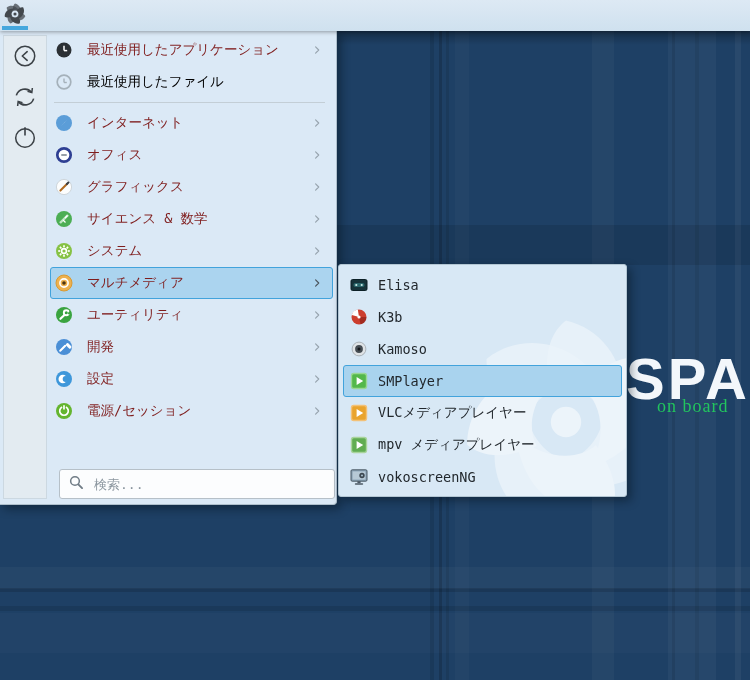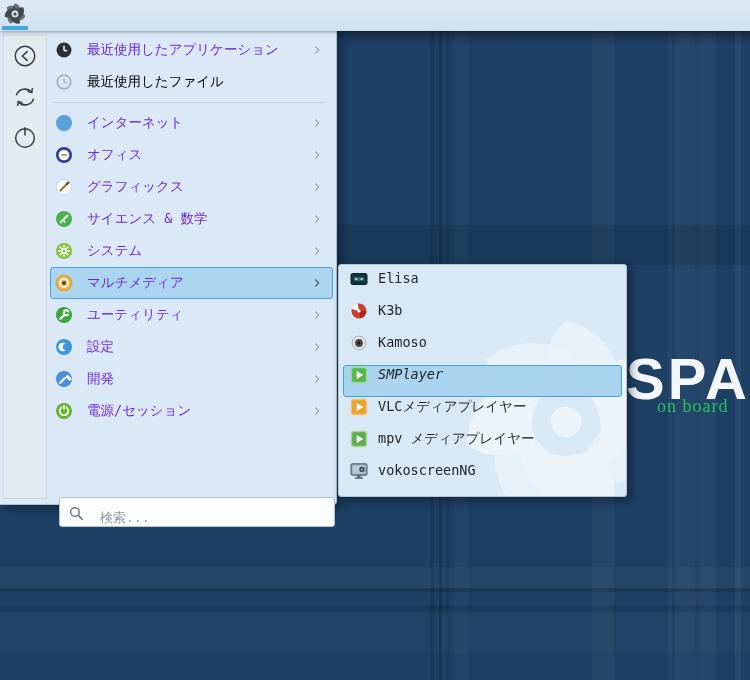--- a/index.html
+++ b/index.html
@@ -51,39 +51,39 @@
     display:flex;flex-direction:column;align-items:center;padding-top:8px;gap:13px;}
   .sbtn{width:28px;height:28px;display:flex;align-items:center;justify-content:center;
     border-radius:4px;cursor:pointer;}
   .items{position:absolute;left:50px;top:3px;width:283px;}
   .row{display:flex;align-items:center;height:30px;padding:0 8px 0 4px;
     border:1px solid transparent;border-radius:3px;cursor:pointer;}
   .row.selected{background:#abd4ef;border-color:#42a3dc;}
   .row .ic{width:18px;height:18px;flex:0 0 18px;margin-right:14px;}
   .row .ic svg{display:block;}
   .row .lbl{font-family:"DejaVu Sans Mono","Liberation Mono",monospace;
-    font-size:13.5px;color:#6d28d9;white-space:nowrap;}
+    font-size:13.5px;color:#7f1d1d;white-space:nowrap;}
   .row.disabled .lbl{color:#000000;}
   .row .chev{margin-left:auto;color:#97a4ae;display:flex;}
   .row.selected .chev{color:#4a545c;}
   .sep{height:1px;background:#c3ced6;margin:4px 8px 4px 4px;}
   .search{position:absolute;left:59px;top:438px;width:276px;height:30px;
     background:#fcfdfe;border:1px solid #b6c0c8;border-radius:3px;box-sizing:border-box;
-    display:flex;align-items:flex-end;padding:0 8px;gap:13px;margin-top:28px;}
+    display:flex;align-items:center;padding:0 8px;gap:7px;}
   .search input{border:none;outline:none;background:transparent;flex:1;
     font-family:"DejaVu Sans Mono","Liberation Mono",monospace;font-size:13px;color:#333;}
   .search input::placeholder{color:#8a959e;}
   
   .submenu{position:absolute;left:338px;top:264px;width:289px;height:233px;
     background:#d8e8f5;border:1px solid #b3c6d3;border-radius:3px;box-sizing:border-box;
     box-shadow:4px 4px 10px rgba(5,15,25,.45);z-index:4;overflow:hidden;padding-top:4px;}
   .watermark{position:absolute;left:112px;top:42px;opacity:.5;pointer-events:none;}
-  .srow{display:flex;height:30px;margin:0 4px;padding:0 8px 0 6px;
+  .srow{display:flex;align-items:center;height:30px;margin:0 4px;padding:0 8px 0 6px;
     border:1px solid transparent;border-radius:3px;cursor:pointer;position:relative;}
-  .srow.selected{background:#a9d3ee;border-color:#42a3dc;font-style:italic;}
+  .srow.selected{background:#a9d3ee;border-color:#42a3dc;}
   .srow .ic{width:18px;height:18px;flex:0 0 18px;margin-right:10px;}
   .srow .lbl{font-family:"DejaVu Sans Mono","Liberation Mono",monospace;
     font-size:13.5px;color:#22282d;white-space:nowrap;}
 </style>
 </head>
 <body>
 
 <div class="wall">
   <div class="stripe v1"></div>
   <div class="stripe v2"></div>
@@ -280,41 +280,41 @@
         <span class="lbl">ユーティリティ</span>
         <span class="chev">
           <svg width="14" height="14" viewBox="-9 -9 18 18" xmlns="http://www.w3.org/2000/svg">
             <polyline points="-1.8,-4 2.2,0 -1.8,4" fill="none" stroke="currentColor" stroke-width="1.5" stroke-linecap="round" stroke-linejoin="round"></polyline>
           </svg>
         </span>
       </div>
       <div class="row">
         <span class="ic">
           <svg width="18" height="18" viewBox="-9 -9 18 18" xmlns="http://www.w3.org/2000/svg">
+            <circle r="8" fill="#4b8fd6"></circle>
+            <line x1="-3.8" y1="3.8" x2="1.2" y2="-1.2" stroke="#fff" stroke-width="2" stroke-linecap="round"></line>
+            <rect x="-0.6" y="-5.6" width="6.2" height="3" rx="1" fill="#fff" transform="rotate(45)"></rect>
+          </svg>
+        </span>
+        <span class="lbl">開発</span>
+        <span class="chev">
+          <svg width="14" height="14" viewBox="-9 -9 18 18" xmlns="http://www.w3.org/2000/svg">
+            <polyline points="-1.8,-4 2.2,0 -1.8,4" fill="none" stroke="currentColor" stroke-width="1.5" stroke-linecap="round" stroke-linejoin="round"></polyline>
+          </svg>
+        </span>
+      </div>
+      <div class="row">
+        <span class="ic">
+          <svg width="18" height="18" viewBox="-9 -9 18 18" xmlns="http://www.w3.org/2000/svg">
             <circle r="8" fill="#3e97da"></circle>
             <circle cx="-1.2" cy="0" r="4.3" fill="#fff"></circle>
             <circle cx="1.6" cy="0" r="2.9" fill="#3e97da"></circle>
           </svg>
         </span>
         <span class="lbl">設定</span>
-        <span class="chev">
-          <svg width="14" height="14" viewBox="-9 -9 18 18" xmlns="http://www.w3.org/2000/svg">
-            <polyline points="-1.8,-4 2.2,0 -1.8,4" fill="none" stroke="currentColor" stroke-width="1.5" stroke-linecap="round" stroke-linejoin="round"></polyline>
-          </svg>
-        </span>
-      </div>
-      <div class="row">
-        <span class="ic">
-          <svg width="18" height="18" viewBox="-9 -9 18 18" xmlns="http://www.w3.org/2000/svg">
-            <circle r="8" fill="#4b8fd6"></circle>
-            <line x1="-3.8" y1="3.8" x2="1.2" y2="-1.2" stroke="#fff" stroke-width="2" stroke-linecap="round"></line>
-            <rect x="-0.6" y="-5.6" width="6.2" height="3" rx="1" fill="#fff" transform="rotate(45)"></rect>
-          </svg>
-        </span>
-        <span class="lbl">開発</span>
         <span class="chev">
           <svg width="14" height="14" viewBox="-9 -9 18 18" xmlns="http://www.w3.org/2000/svg">
             <polyline points="-1.8,-4 2.2,0 -1.8,4" fill="none" stroke="currentColor" stroke-width="1.5" stroke-linecap="round" stroke-linejoin="round"></polyline>
           </svg>
         </span>
       </div>
       <div class="row">
         <span class="ic">
           <svg width="18" height="18" viewBox="-9 -9 18 18" xmlns="http://www.w3.org/2000/svg">
             <circle r="8" fill="#64b52f"></circle>

